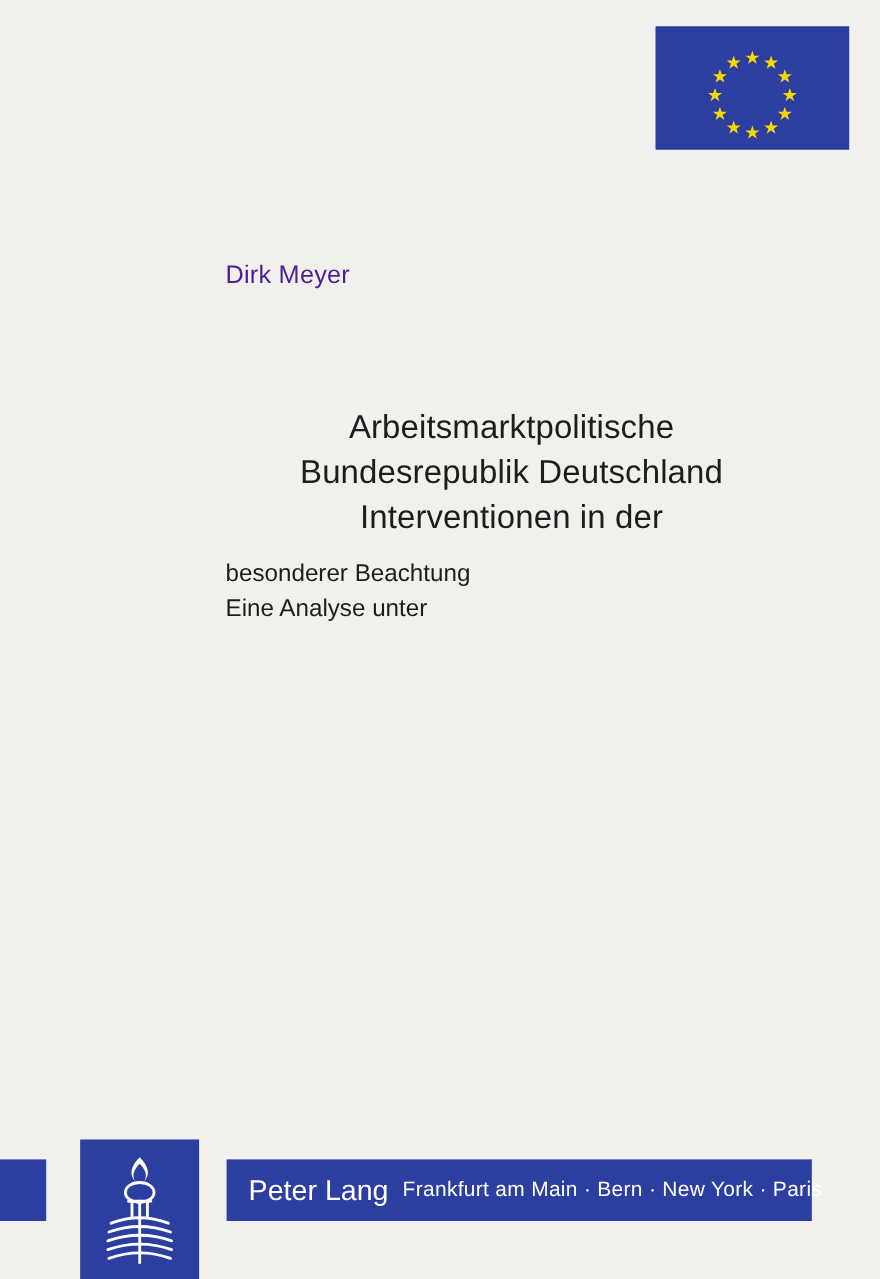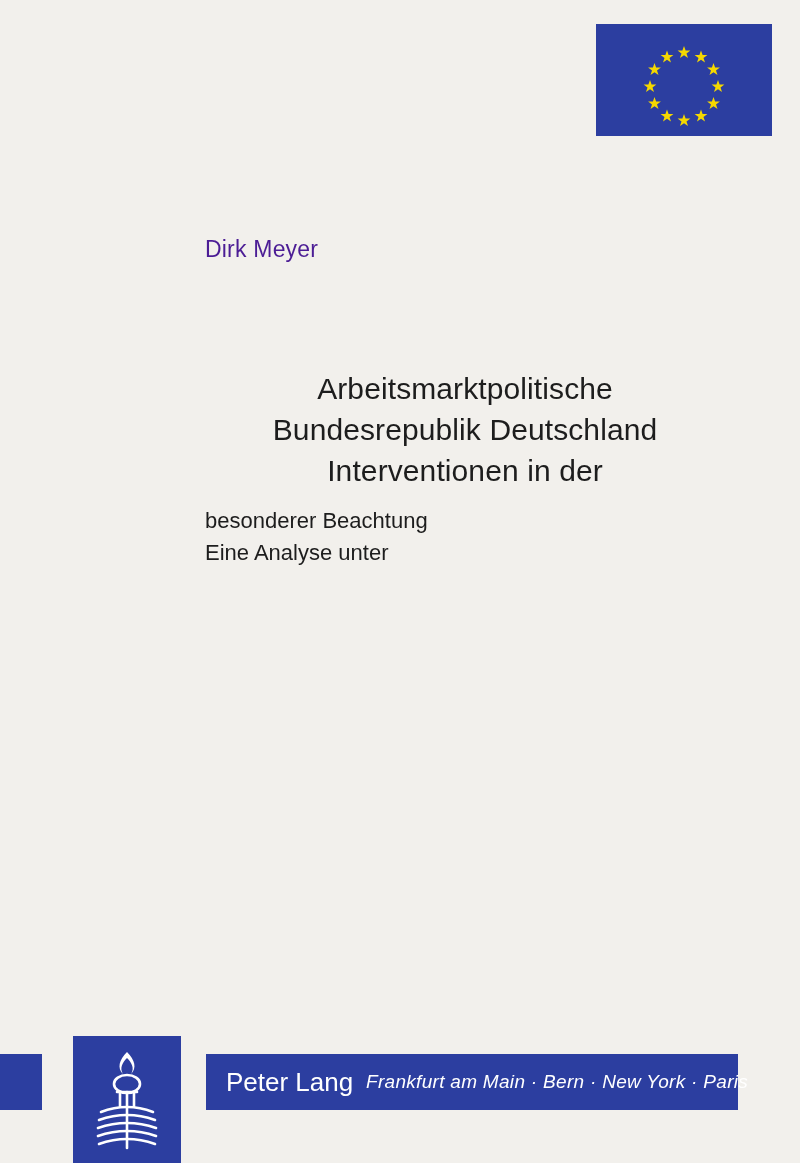--- a/index.html
+++ b/index.html
@@ -132,21 +132,20 @@
   }
   .publisher-bar .pub-cities {
     position: absolute;
     left: 160px;
     top: 50%;
     transform: translateY(-50%);
     color: #ffffff;
     font-size: 19px;
     white-space: nowrap;
     letter-spacing: 0.3px;
-    font-style: italic;
   }
 </style>
 </head>
 <body>
 
 <div id="cover">
 
 
   <div class="eu-flag">
     <svg viewBox="0 0 176 112" xmlns="http://www.w3.org/2000/svg" aria-hidden="true">

